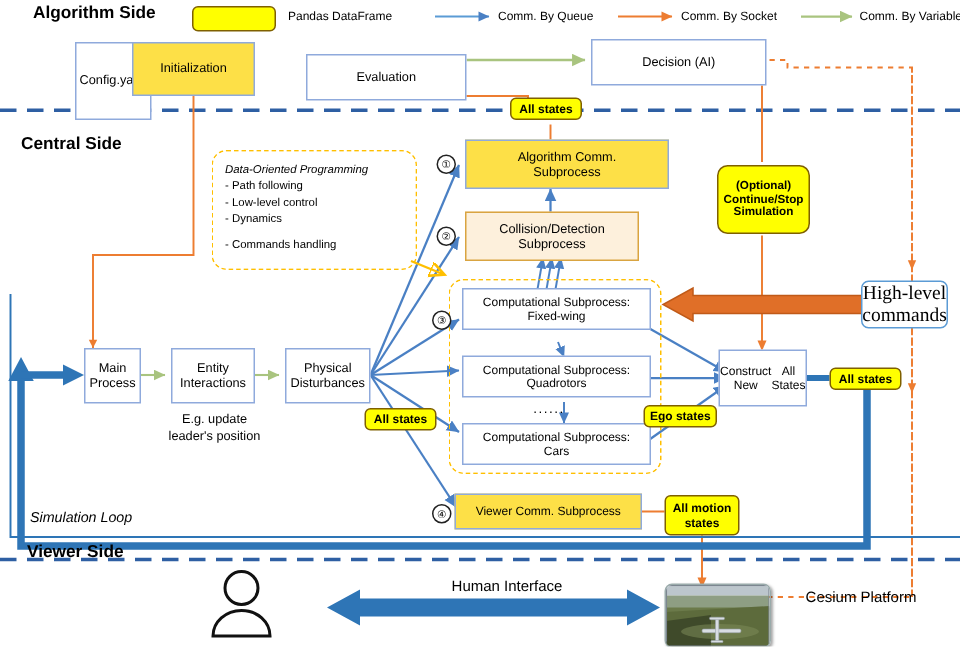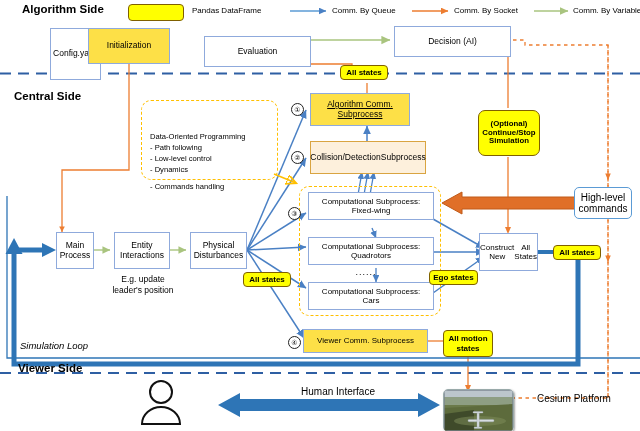--- a/index.html
+++ b/index.html
@@ -22,21 +22,21 @@
   
   .boxr{background:#ffffff;border:1px solid #5b9bd5;border-radius:5px;font-size:8.5px;}
 
   
   .badge{background:#ffff00;border:1.2px solid #7f6000;border-radius:4px;
          font-size:8px;font-weight:bold;color:#000;z-index:6;padding:1px 3px;}
 
   .plain{position:absolute;font-size:8.5px;color:#000;z-index:4;text-align:center;}
   .side-title{position:absolute;font-size:11.5px;font-weight:bold;color:#000;z-index:4;}
   .legend-txt{position:absolute;font-size:8px;color:#000;z-index:4;white-space:nowrap;}
-  .italic{margin-top:24px;}
+  .italic{font-style:italic;}
   .simloop-lbl{position:absolute;font-size:9.5px;font-style:italic;color:#000;z-index:4;}
 
   .dop{position:absolute;border:1.6px dashed #ffbf00;border-radius:10px;z-index:2;
        background:transparent;}
   .dop-txt{position:absolute;font-size:7.6px;color:#000;z-index:4;line-height:1.45;}
 
   .circnum{position:absolute;width:11px;height:11px;border:1px solid #222;
            border-radius:50%;font-size:7px;display:flex;align-items:center;
            justify-content:center;z-index:5;background:#fff;}
 
@@ -194,26 +194,26 @@
     <div>- Dynamics</div>
     <div style="height:6px;"></div>
     <div>- Commands handling</div>
   </div>
 
   <div class="circnum" style="left:291px;top:103px;">①</div>
   <div class="circnum" style="left:291px;top:151px;">②</div>
   <div class="circnum" style="left:288px;top:207px;">③</div>
   <div class="circnum" style="left:288px;top:336px;">④</div>
 
-  <div class="node boxb" style="left:310px;top:93px;width:100px;height:33px;flex-direction:column;text-decoration:underline;">
+  <div class="node boxb" style="left:310px;top:93px;width:136px;height:33px;flex-direction:column;">
     <span>Algorithm Comm.</span>
     <span>Subprocess</span>
   </div>
 
-  <div class="node boxo" style="left:310px;top:141px;width:116px;height:33px;flex-direction:row;">
+  <div class="node boxo" style="left:310px;top:141px;width:116px;height:33px;flex-direction:column;">
     <span>Collision/Detection</span>
     <span>Subprocess</span>
   </div>
 
   <div class="dop" style="left:299px;top:186px;width:140px;height:128px;"></div>
 
   <div class="node boxw" style="left:308px;top:192px;width:126px;height:28px;flex-direction:column;font-size:8px;">
     <span>Computational Subprocess:</span>
     <span>Fixed-wing</span>
   </div>
@@ -239,21 +239,21 @@
     <span>All States</span>
   </div>
 
   <div class="node badge" style="left:478px;top:110px;width:62px;height:46px;flex-direction:column;
        border-radius:7px;font-size:7.8px;">
     <span>(Optional)</span>
     <span>Continue/Stop</span>
     <span>Simulation</span>
   </div>
 
-  <div class="node boxr" style="left:574px;top:187px;width:58px;height:32px;flex-direction:column;font-size:10px;">
+  <div class="node boxr" style="left:574px;top:187px;width:58px;height:32px;flex-direction:column;font-size:13px;font-family:Liberation Serif, serif;">
     <span>High-level</span>
     <span>commands</span>
   </div>
 
   <div class="node boxw" style="left:56px;top:232px;width:38px;height:37px;flex-direction:column;">
     <span>Main</span>
     <span>Process</span>
   </div>
 
   <div class="node boxw" style="left:114px;top:232px;width:56px;height:37px;flex-direction:column;">

